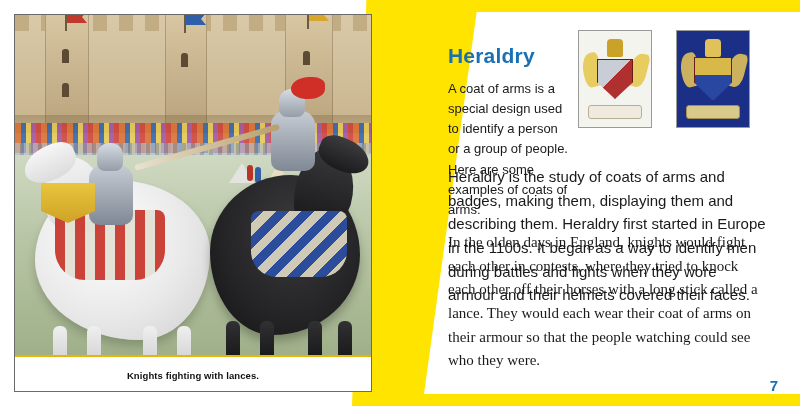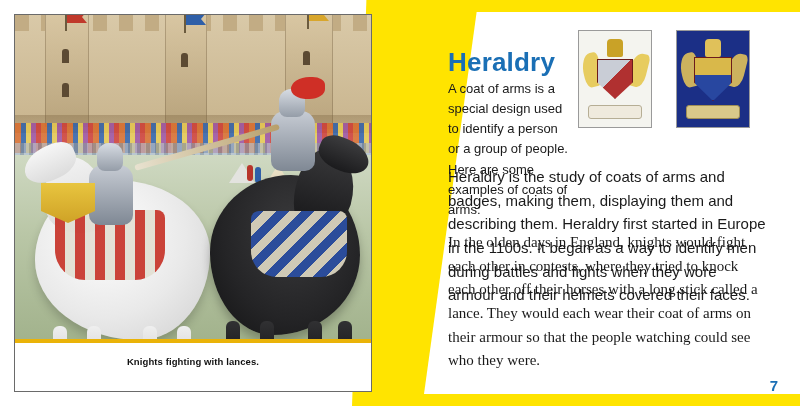--- a/index.html
+++ b/index.html
@@ -209,23 +209,23 @@
     border-radius: 8px 8px 26px 26px;
     opacity: .95;
   }
   .banner-gold {
     position: absolute; width: 54px; height: 40px;
     background: linear-gradient(#e8c53f, #cfa226);
     clip-path: polygon(0 0, 100% 0, 100% 70%, 50% 100%, 0 70%);
   }
   #caption-bar {
     position: absolute;
-    left: 0; top: 324px;
+    left: 0; top: 340px;
     width: 356px; height: 36px;
-    border-top: 4px solid #eab308;
+    border-top: 2px solid #eab308;
     background: #ffffff;
     display: flex;
     align-items: center;
     justify-content: center;
   }
   #caption-text {
     font-size: 9.5px;
     font-weight: bold;
     color: #111111;
     letter-spacing: .1px;
@@ -242,21 +242,21 @@
   #right-white {
     position: absolute;
     left: 24px; top: 12px;
     width: 376px; height: 382px;
     background: #ffffff;
     clip-path: polygon(14% 0, 100% 0, 100% 100%, 0 100%);
   }
   #heading {
     position: absolute;
     left: 448px; top: 30px;
-    font-size: 26px;
+    font-size: 21px;
     font-weight: bold;
     color: #1a6fb5;
     letter-spacing: .2px;
   }
   #intro-para {
     position: absolute;
     left: 448px; top: 66px;
     width: 120px;
     font-size: 13px;
     line-height: 1.55;

